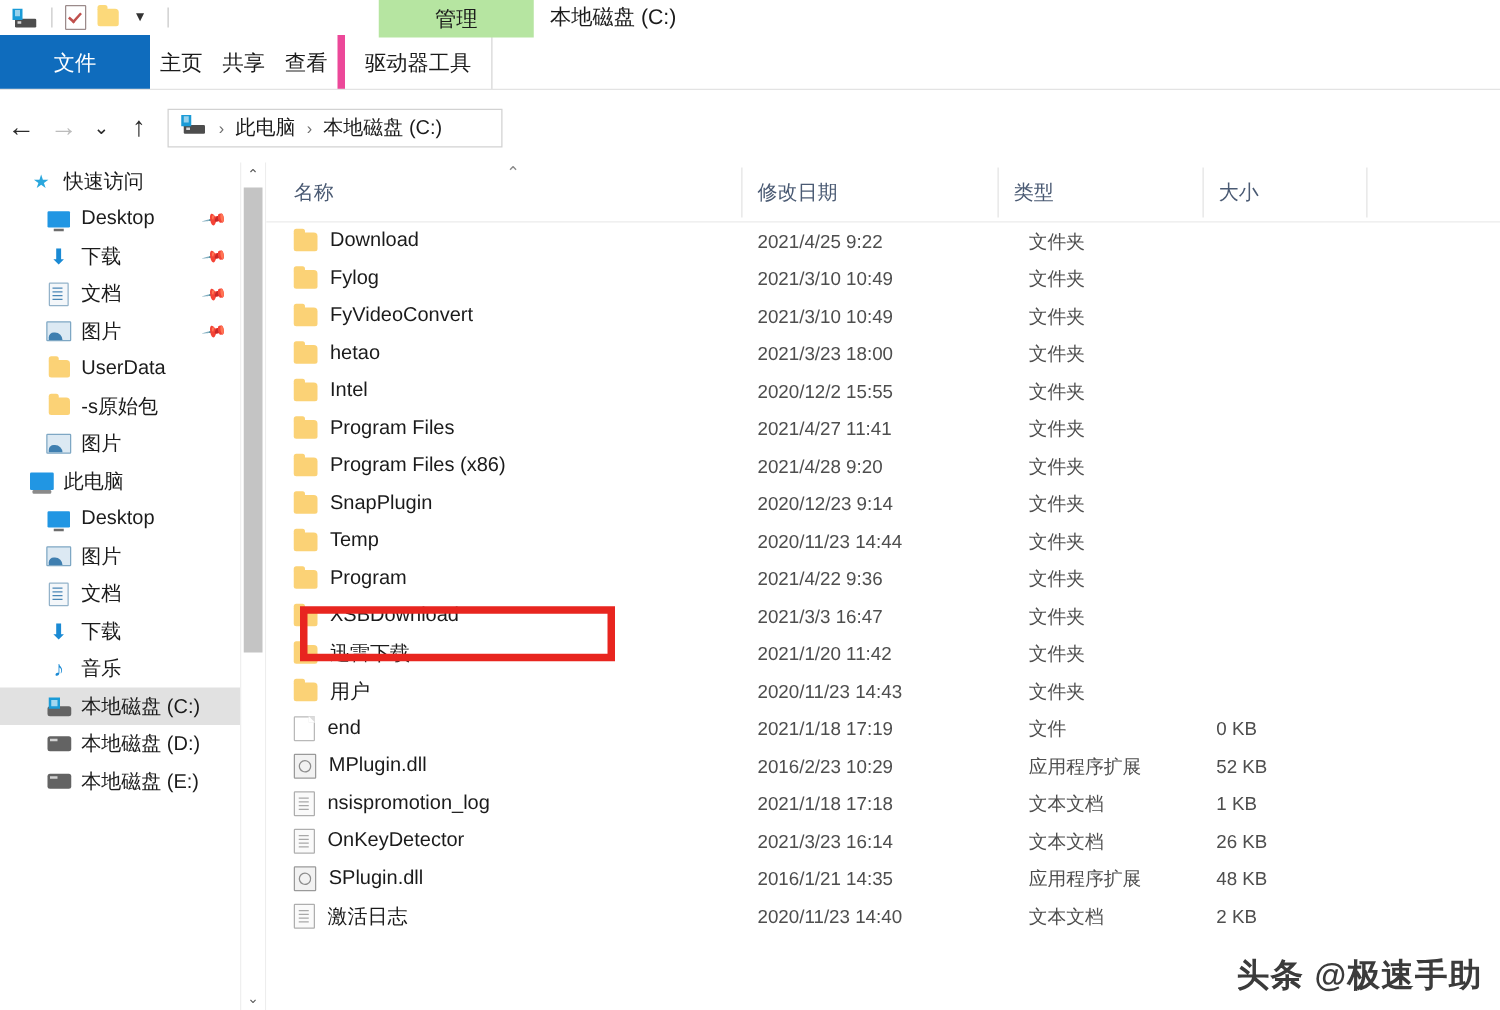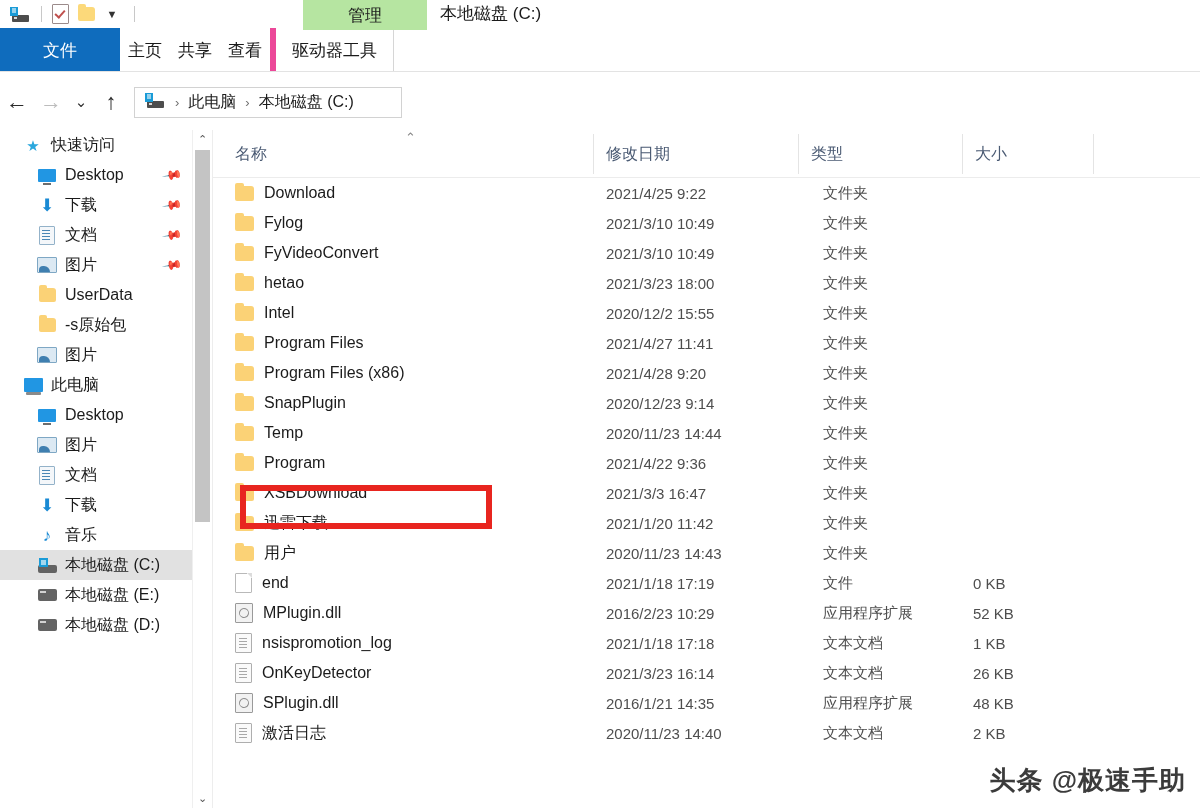--- a/index.html
+++ b/index.html
@@ -679,27 +679,27 @@
             <span class="base"></span>
             <span class="win"></span>
           </span>
         </span>
         <span class="nav-label">本地磁盘 (C:)</span>
       </div>
       <div class="nav-item indent">
         <span class="nav-ico">
           <span class="ico-hdd"></span>
         </span>
+        <span class="nav-label">本地磁盘 (D:)</span>
+      </div>
+      <div class="nav-item indent">
+        <span class="nav-ico">
+          <span class="ico-hdd"></span>
+        </span>
         <span class="nav-label">本地磁盘 (E:)</span>
-      </div>
-      <div class="nav-item indent">
-        <span class="nav-ico">
-          <span class="ico-hdd"></span>
-        </span>
-        <span class="nav-label">本地磁盘 (D:)</span>
       </div>
     </div>
 
   <div class="side-scroll">
     <div class="arrow up">⌃</div>
     <div class="thumb"></div>
     <div class="arrow down">⌄</div>
   </div>
 
   <div class="split-line"></div>

